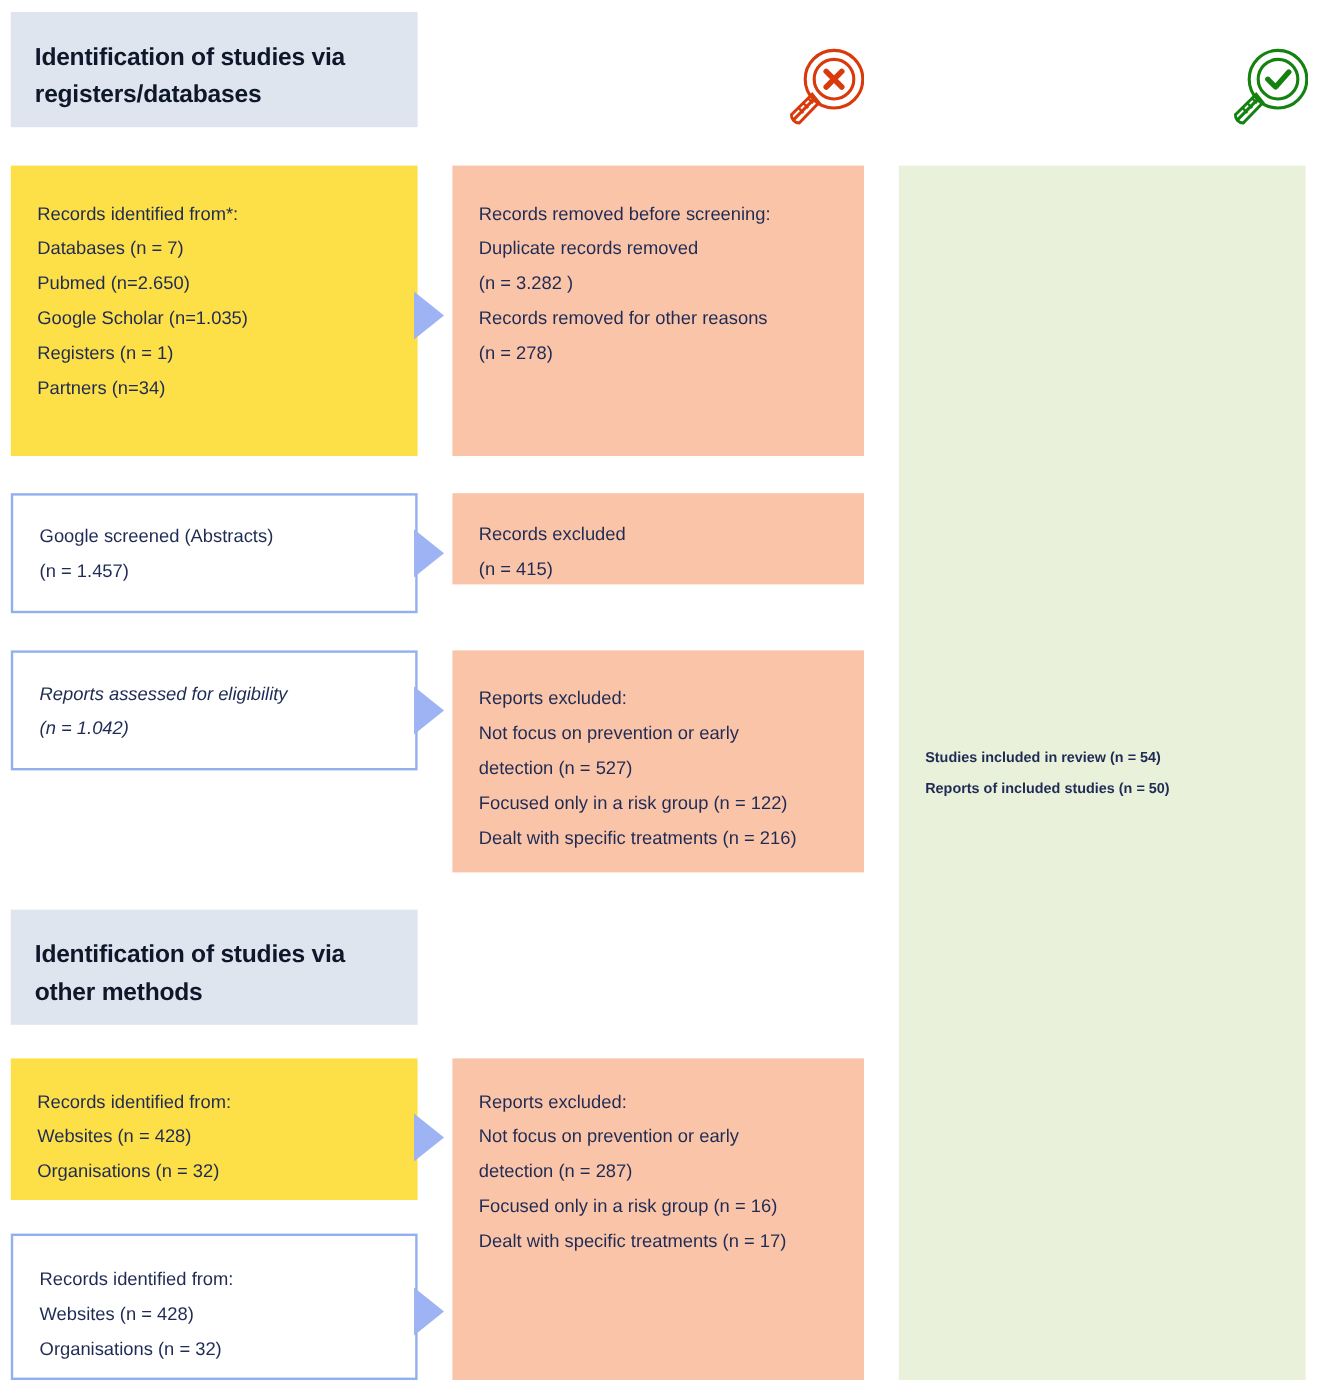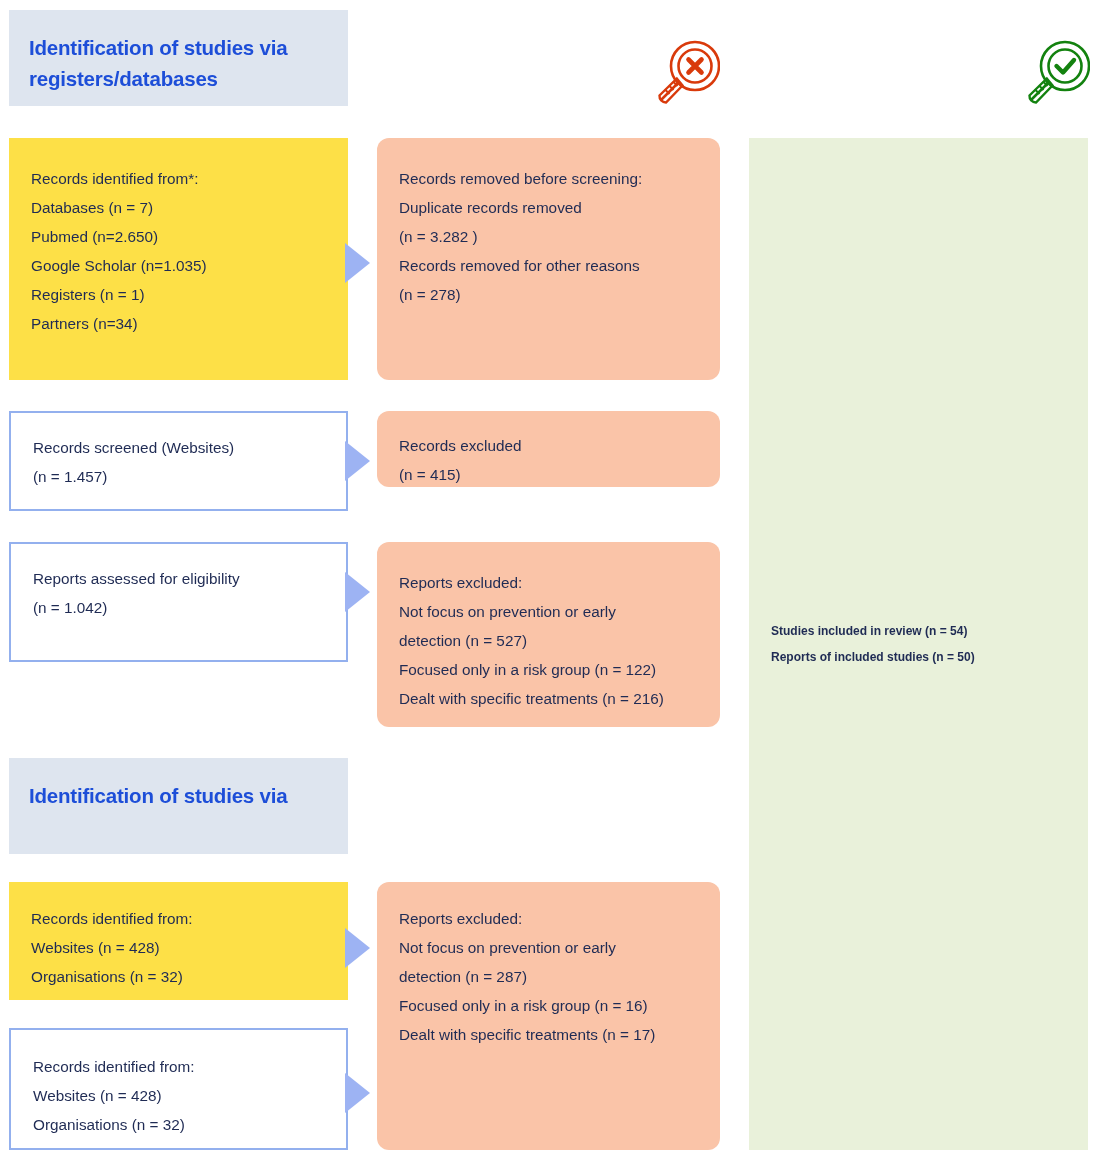--- a/index.html
+++ b/index.html
@@ -27,32 +27,31 @@
   }
   .box-header {
     background: #dee5ef;
     padding: 22px 20px 0 20px;
   }
   .box-header .hdr-text {
     font-size: 20.5px;
     line-height: 31px;
     font-weight: 700;
     letter-spacing: -0.2px;
-    color: #1d4ed8;
+    color: #0f172a;
   }
   .box-blue {
     background: #fde047;
   }
   .box-white {
     background: #ffffff;
     border: 2px solid #93b0ee;
   }
   .box-orange {
     background: #fac4a8;
-    border-radius: 12px;
   }
   .box-green {
     background: #e9f1da;
   }
   .lines {
     position: absolute;
     left: 0; top: 0;
     right: 0;
     padding: 26px 22px 0 22px;
     box-sizing: border-box;
@@ -137,55 +136,56 @@
 
   <div class="box box-green" style="left:749px; top:138px; width:339px; height:1012px;">
     <div class="lines bold" style="top:480px; padding-top:0;">
       <div class="ln">Studies included in review (n = 54)</div>
       <div class="ln">Reports of included studies (n = 50)</div>
     </div>
   </div>
 
   <div class="box box-white" style="left:9px; top:411px; width:339px; height:100px;">
     <div class="lines" style="padding-top:20px;">
-      <div class="ln">Records screened (Websites)</div>
+      <div class="ln">Google screened (Abstracts)</div>
       <div class="ln">(n = 1.457)</div>
     </div>
   </div>
 
   <div class="arrow" style="left:345px; top:441px;"></div>
 
   <div class="box box-orange" style="left:377px; top:411px; width:343px; height:76px;">
     <div class="lines" style="padding-top:20px;">
       <div class="ln">Records excluded</div>
       <div class="ln">(n = 415)</div>
     </div>
   </div>
 
-  <div class="box box-white" style="left:9px; top:542px; width:339px; height:120px;">
+  <div class="box box-white" style="left:9px; top:542px; width:339px; height:100px;font-style:italic;">
     <div class="lines" style="padding-top:20px;">
       <div class="ln">Reports assessed for eligibility</div>
       <div class="ln">(n = 1.042)</div>
     </div>
   </div>
 
   <div class="arrow" style="left:345px; top:572px;"></div>
 
   <div class="box box-orange" style="left:377px; top:542px; width:343px; height:185px;">
     <div class="lines">
       <div class="ln">Reports excluded:</div>
       <div class="ln">Not focus on prevention or early</div>
       <div class="ln">detection (n = 527)</div>
       <div class="ln">Focused only in a risk group (n = 122)</div>
       <div class="ln">Dealt with specific treatments (n = 216)</div>
     </div>
   </div>
 
   <div class="box box-header" style="left:9px; top:758px; width:339px; height:96px;">
     <div class="hdr-text">Identification of studies via</div>
+    <div class="hdr-text">other methods</div>
   </div>
 
   <div class="box box-blue" style="left:9px; top:882px; width:339px; height:118px;">
     <div class="lines" style="padding-top:22px;">
       <div class="ln">Records identified from:</div>
       <div class="ln">Websites (n = 428)</div>
       <div class="ln">Organisations (n = 32)</div>
     </div>
   </div>
 

